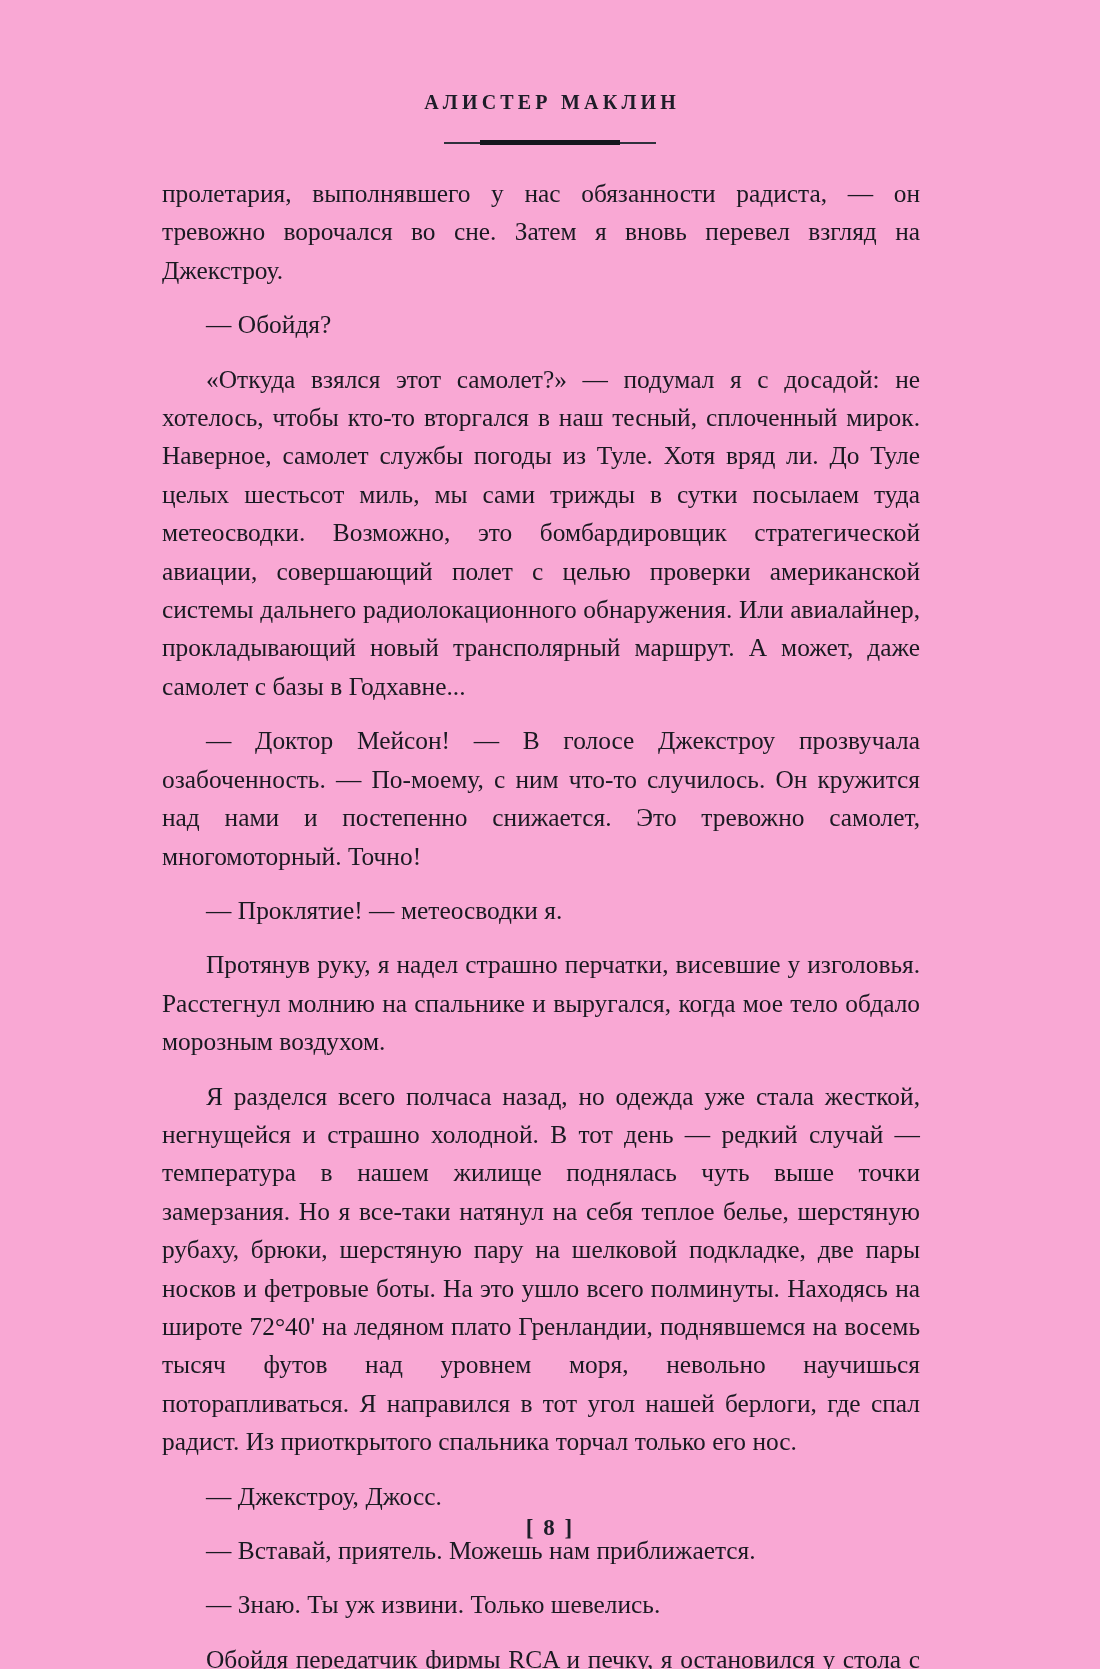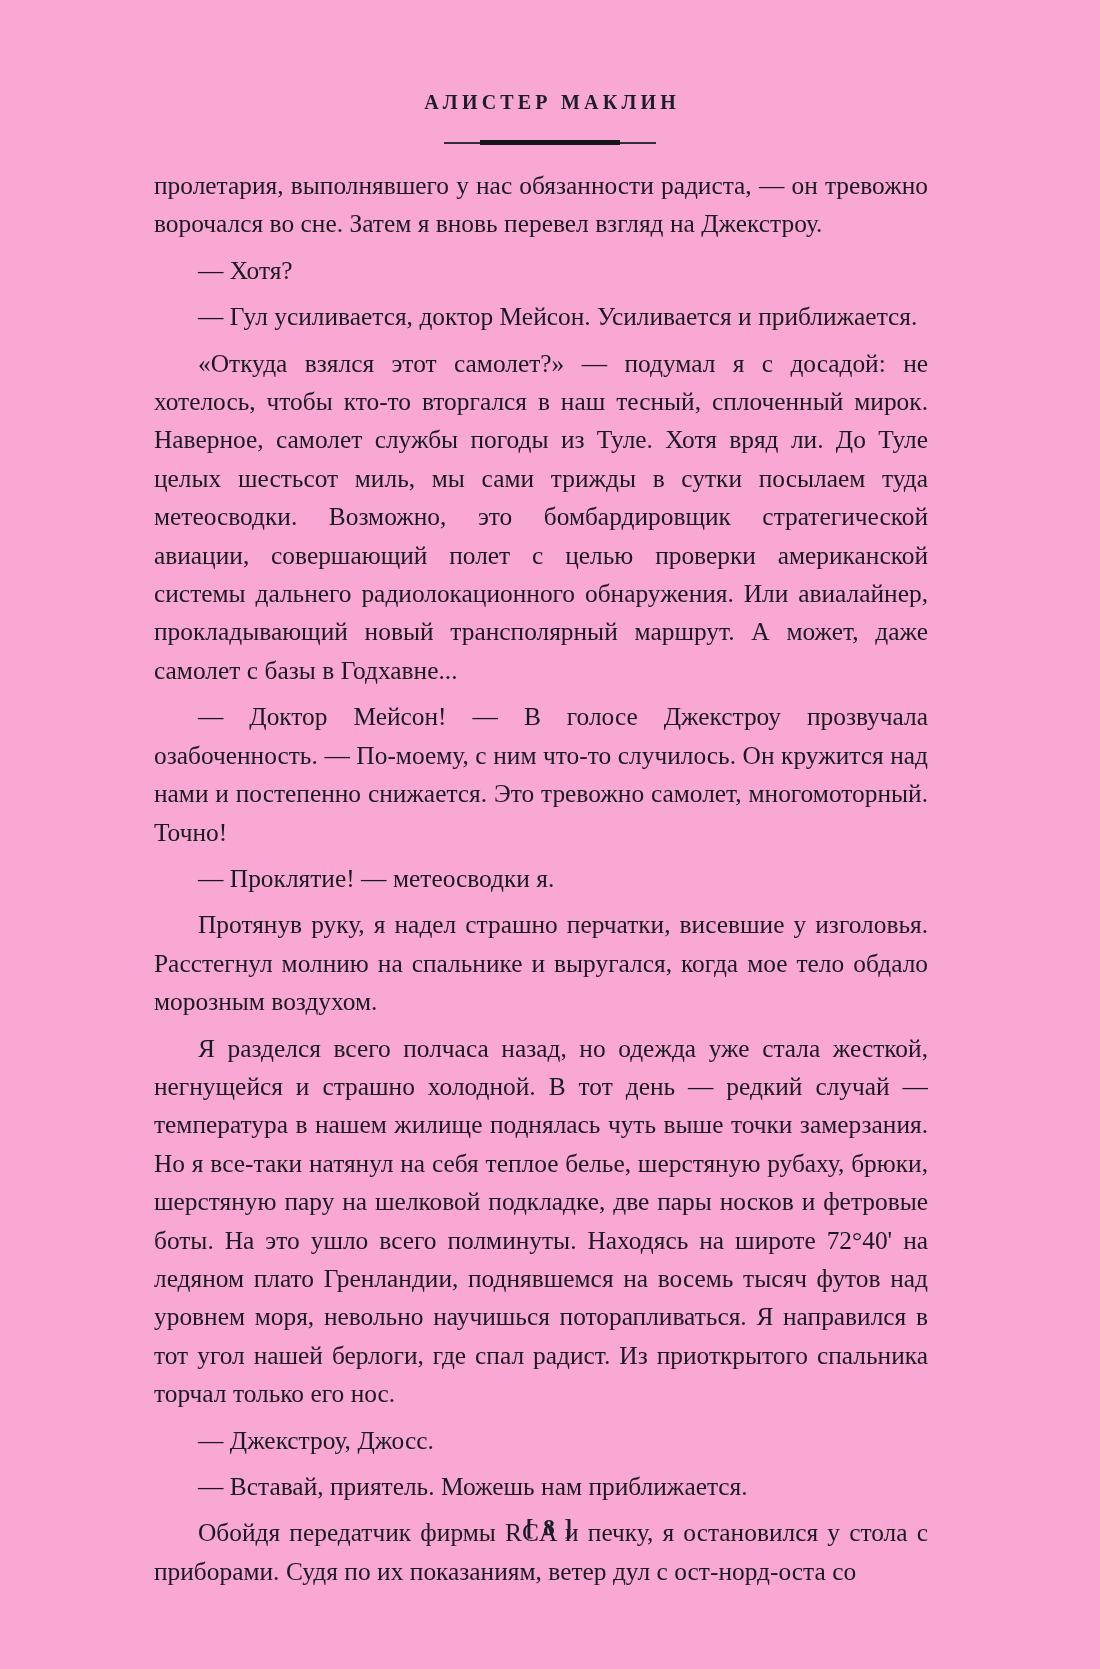--- a/index.html
+++ b/index.html
@@ -77,21 +77,21 @@
     width: 790px;
     font-size: 25.4px;
     line-height: 38.4px;
     text-align: justify;
     text-justify: inter-word;
     -webkit-hyphens: none;
     hyphens: none;
     word-spacing: 0.1px;
   }
   .textblock p {
-    margin: 8px;
+    margin: 16px;
     text-indent: 0;
     font-family: Liberation Serif, serif;
   }
   .textblock p.indent {
     text-indent: 44px;
   }
   
   .textblock p { text-align-last: left; }
 
   
@@ -116,27 +116,27 @@
     <span class="running-head-title">АЛИСТЕР МАКЛИН</span>
   </div>
 
   <div class="head-rule">
     <span class="thin"></span>
     <span class="thick"></span>
   </div>
 
   <div class="textblock">
     <p>пролетария, выполнявшего у нас обязанности радиста, — он тревожно ворочался во сне. Затем я вновь перевел взгляд на Джекстроу.</p>
-    <p class="indent">— Хотя?</p>
-    <p class="indent">— Гул усиливается, доктор Мейсон. Усиливается и приближается.</p>
+    <p class="indent">— Обойдя?</p>
     <p class="indent">«Откуда взялся этот самолет?» — подумал я с досадой: не хотелось, чтобы кто-то вторгался в наш тесный, сплоченный мирок. Наверное, самолет службы погоды из Туле. Хотя вряд ли. До Туле целых шестьсот миль, мы сами трижды в сутки посылаем туда метеосводки. Возможно, это бомбардировщик стратегической авиации, совершающий полет с целью проверки американской системы дальнего радиолокационного обнаружения. Или авиалайнер, прокладывающий новый трансполярный маршрут. А может, даже самолет с базы в Годхавне...</p>
     <p class="indent">— Доктор Мейсон! — В голосе Джекстроу прозвучала озабоченность. — По-моему, с ним что-то случилось. Он кружится над нами и постепенно снижается. Это тревожно самолет, многомоторный. Точно!</p>
     <p class="indent">— Проклятие! — метеосводки я.</p>
     <p class="indent">Протянув руку, я надел страшно перчатки, висевшие у изголовья. Расстегнул молнию на спальнике и выругался, когда мое тело обдало морозным воздухом.</p>
     <p class="indent">Я разделся всего полчаса назад, но одежда уже стала жесткой, негнущейся и страшно холодной. В тот день — редкий случай — температура в нашем жилище поднялась чуть выше точки замерзания. Но я все-таки натянул на себя теплое белье, шерстяную рубаху, брюки, шерстяную пару на шелковой подкладке, две пары носков и фетровые боты. На это ушло всего полминуты. Находясь на широте 72°40' на ледяном плато Гренландии, поднявшемся на восемь тысяч футов над уровнем моря, невольно научишься поторапливаться. Я направился в тот угол нашей берлоги, где спал радист. Из приоткрытого спальника торчал только его нос.</p>
     <p class="indent">— Джекстроу, Джосс.</p>
     <p class="indent">— Вставай, приятель. Можешь нам приближается.</p>
+    <p class="indent">— Знаю. Ты уж извини. Только шевелись.</p>
     <p class="indent">Обойдя передатчик фирмы RCA и печку, я остановился у стола с приборами. Судя по их показаниям, ветер дул с ост-норд-оста со</p>
   </div>
 
   <div class="folio">[ 8 ]</div>
 
 </div>
 
 </body></html>

